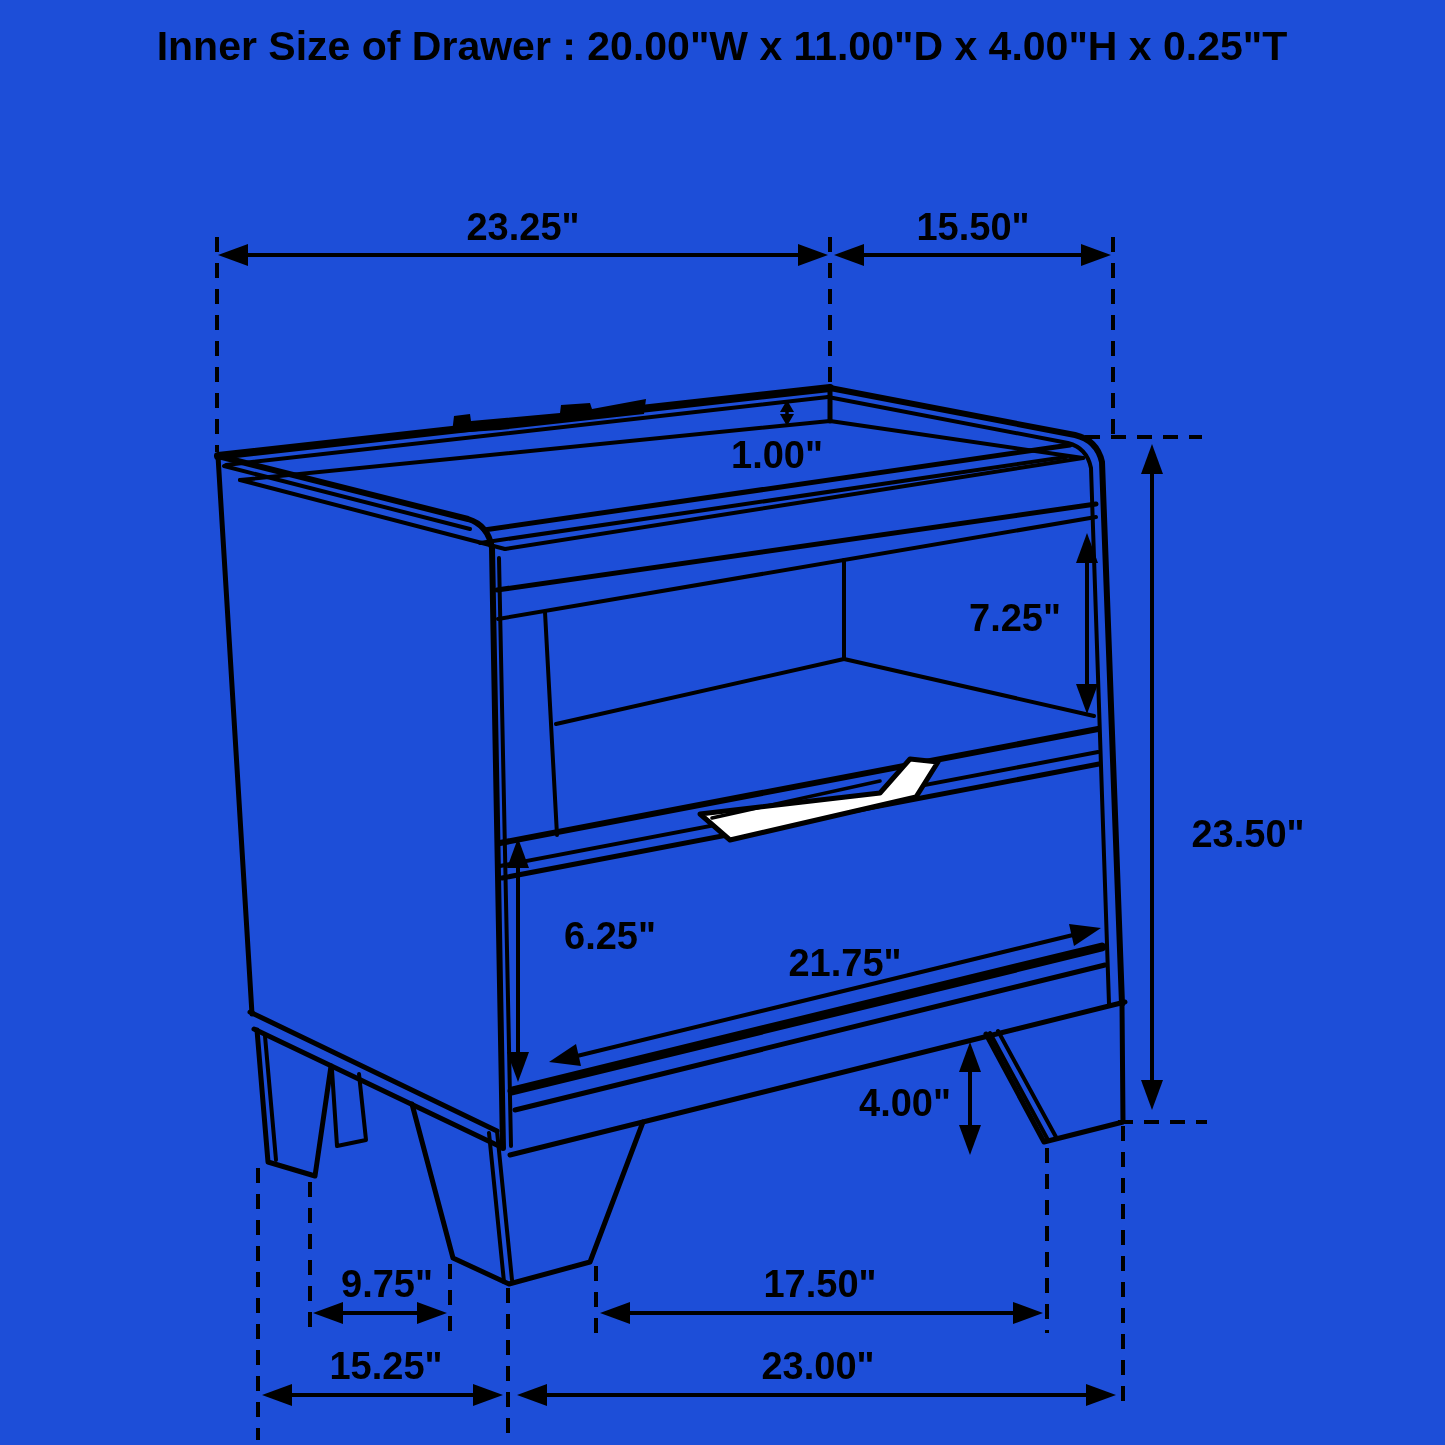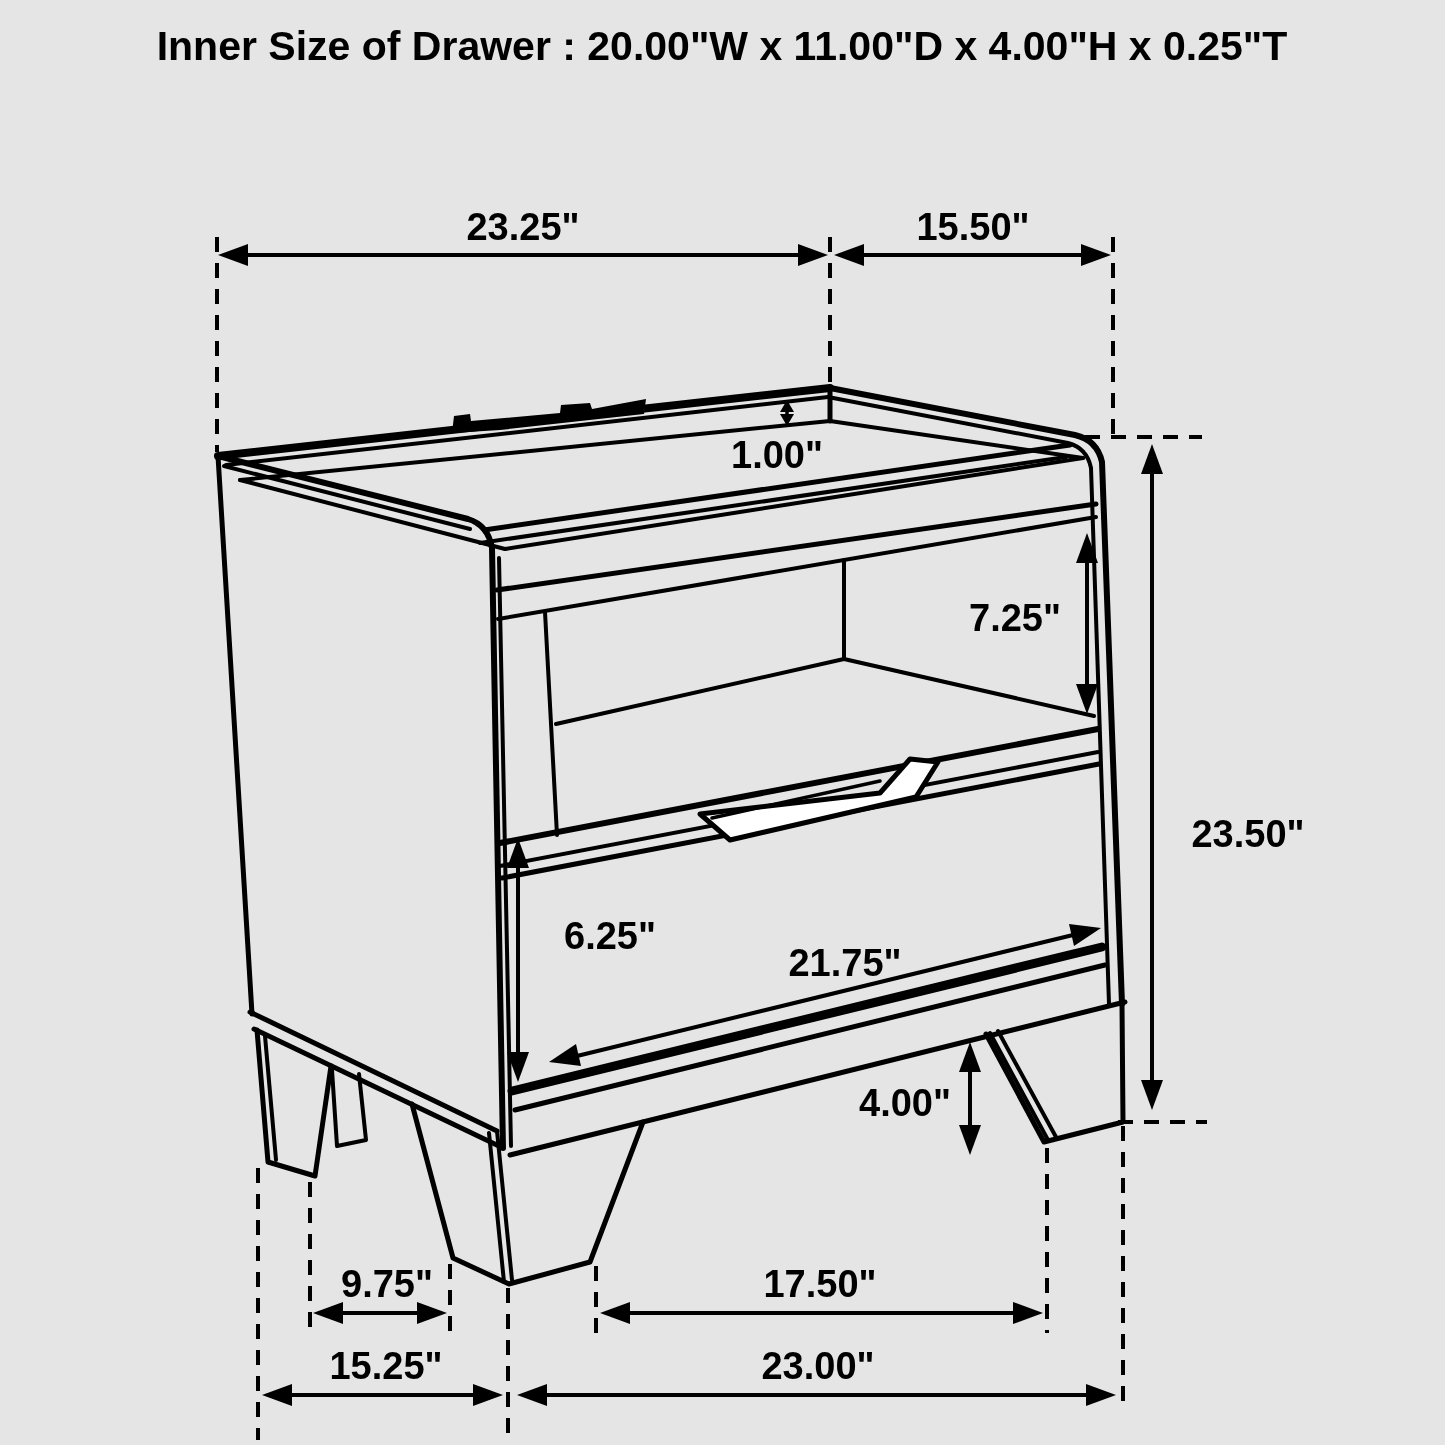--- a/index.html
+++ b/index.html
@@ -4,21 +4,21 @@
 <style>
   html, body {
     margin: 0;
     padding: 0;
     background: #ffffff;
   }
   .stage {
     width: 1445px;
     height: 1445px;
     position: relative;
-    background: #e5e5e5;
+    background: #1d4ed8;
     font-family: "Liberation Sans", sans-serif;
   }
   svg { display: block; }
   .title-text {
     font-family: "Liberation Sans", sans-serif;
     font-size: 41px;
     font-weight: bold;
     fill: #000000;
   }
   .dim-text {

